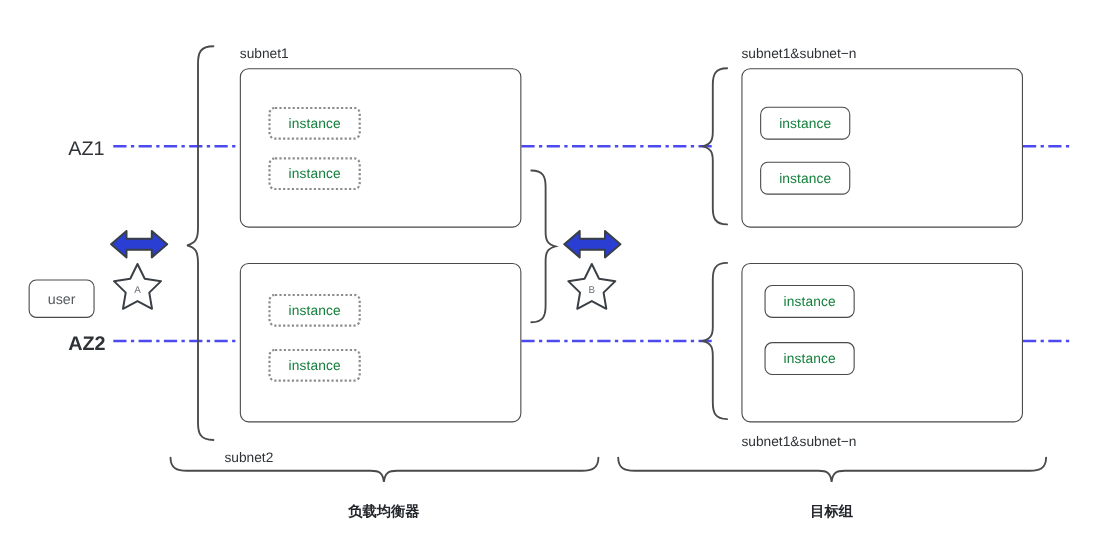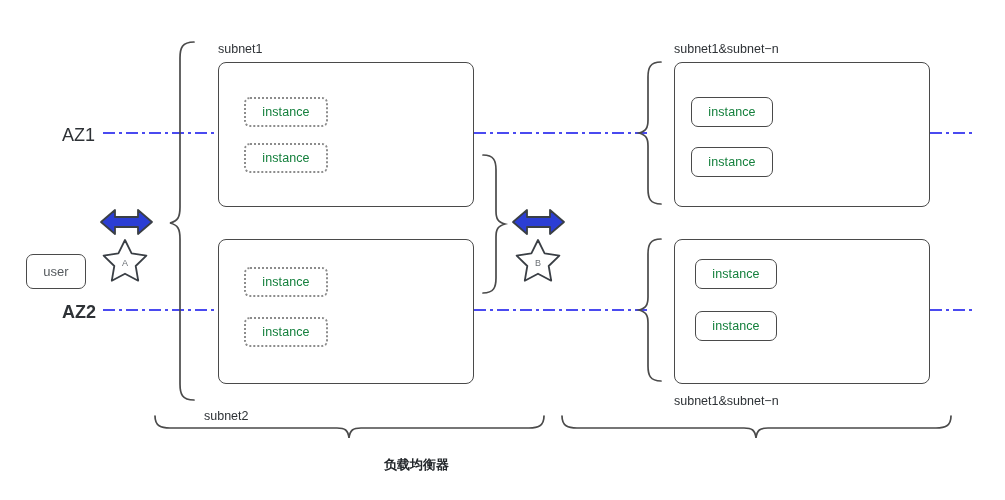--- a/index.html
+++ b/index.html
@@ -83,21 +83,21 @@
     font-size: 18px;
     color: #2e3236;
     white-space: nowrap;
   }
   .group-label {
     position: absolute;
     font-size: 13px;
     font-weight: bold;
     color: #22262a;
     white-space: nowrap;
-    text-align: right;
+    text-align: center;
   }
 </style>
 </head>
 <body>
 
 <div id="canvas">
 
   <svg class="svg-layer" viewBox="0 0 1005 500">
     <defs>
       <style>
@@ -281,14 +281,15 @@
     </div>
     <div class="inst-box-solid" style="left:20px; top:71px; width:82px; height:30px;">
       <span class="inst-label">instance</span>
     </div>
   </div>
 
   <div class="caption" style="left:674px; top:394px; width:256px;">subnet1&amp;subnet−n</div>
 
   <div class="group-label" style="left:249px; top:456px; width:200px;">负载均衡器</div>
 
+  <div class="group-label" style="left:656px; top:456px; width:200px;">目标组</div>
 
 </div>
 
 </body></html>

